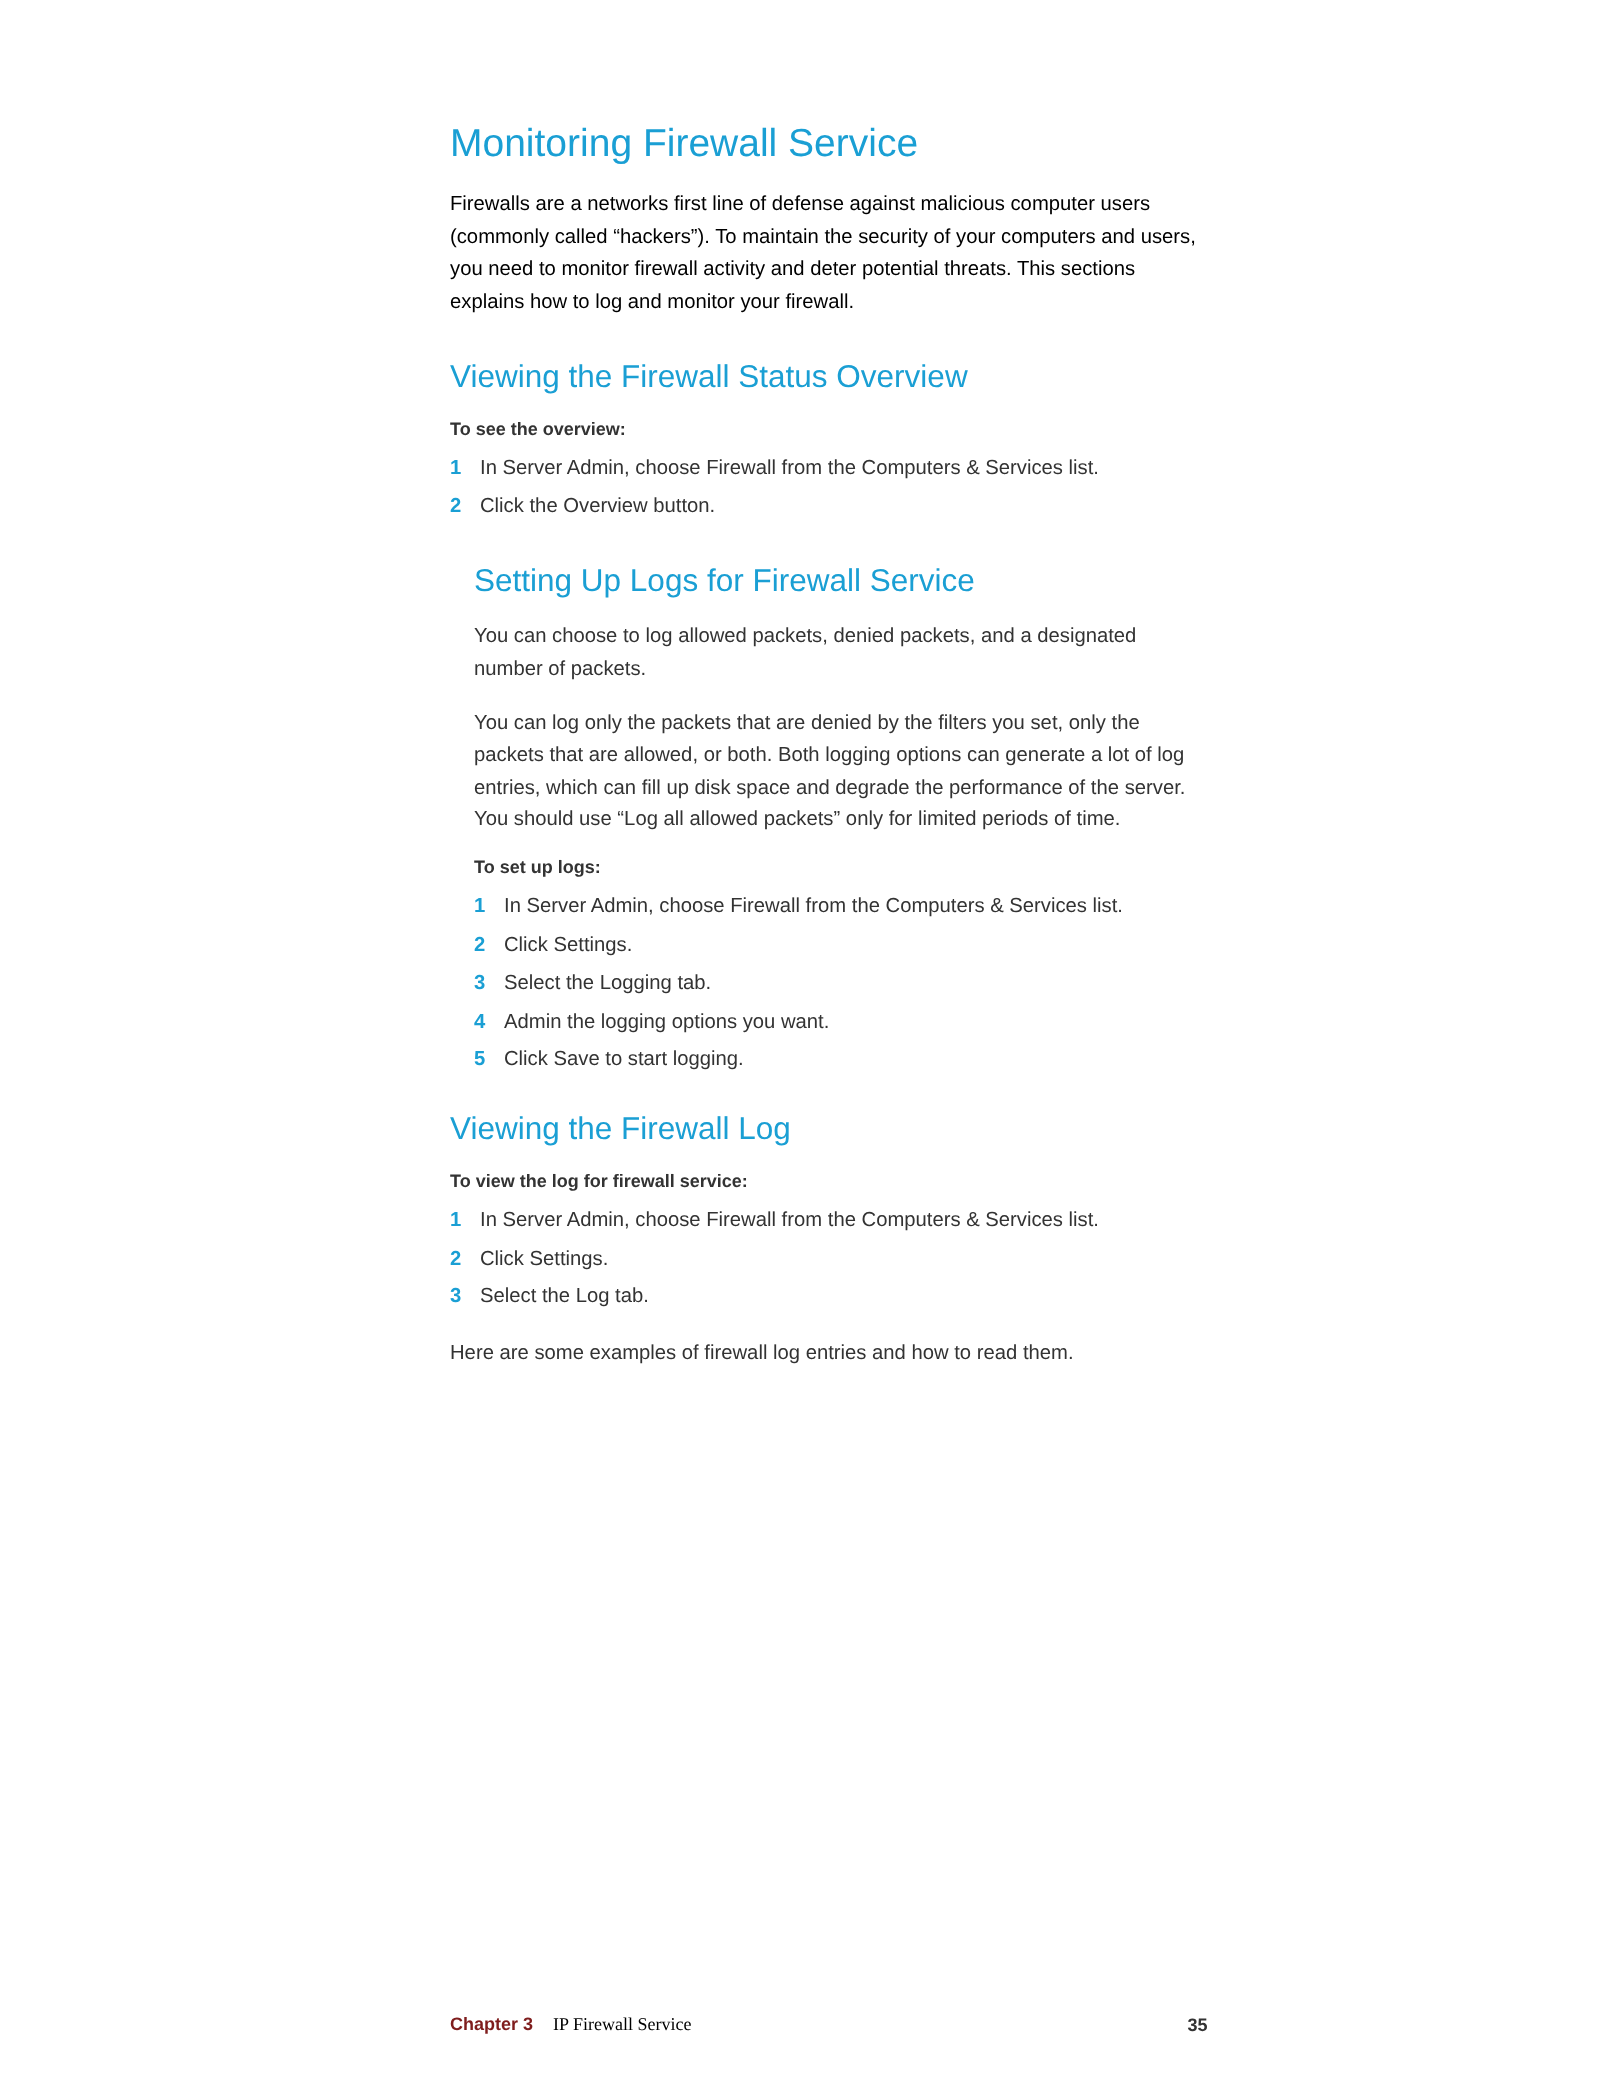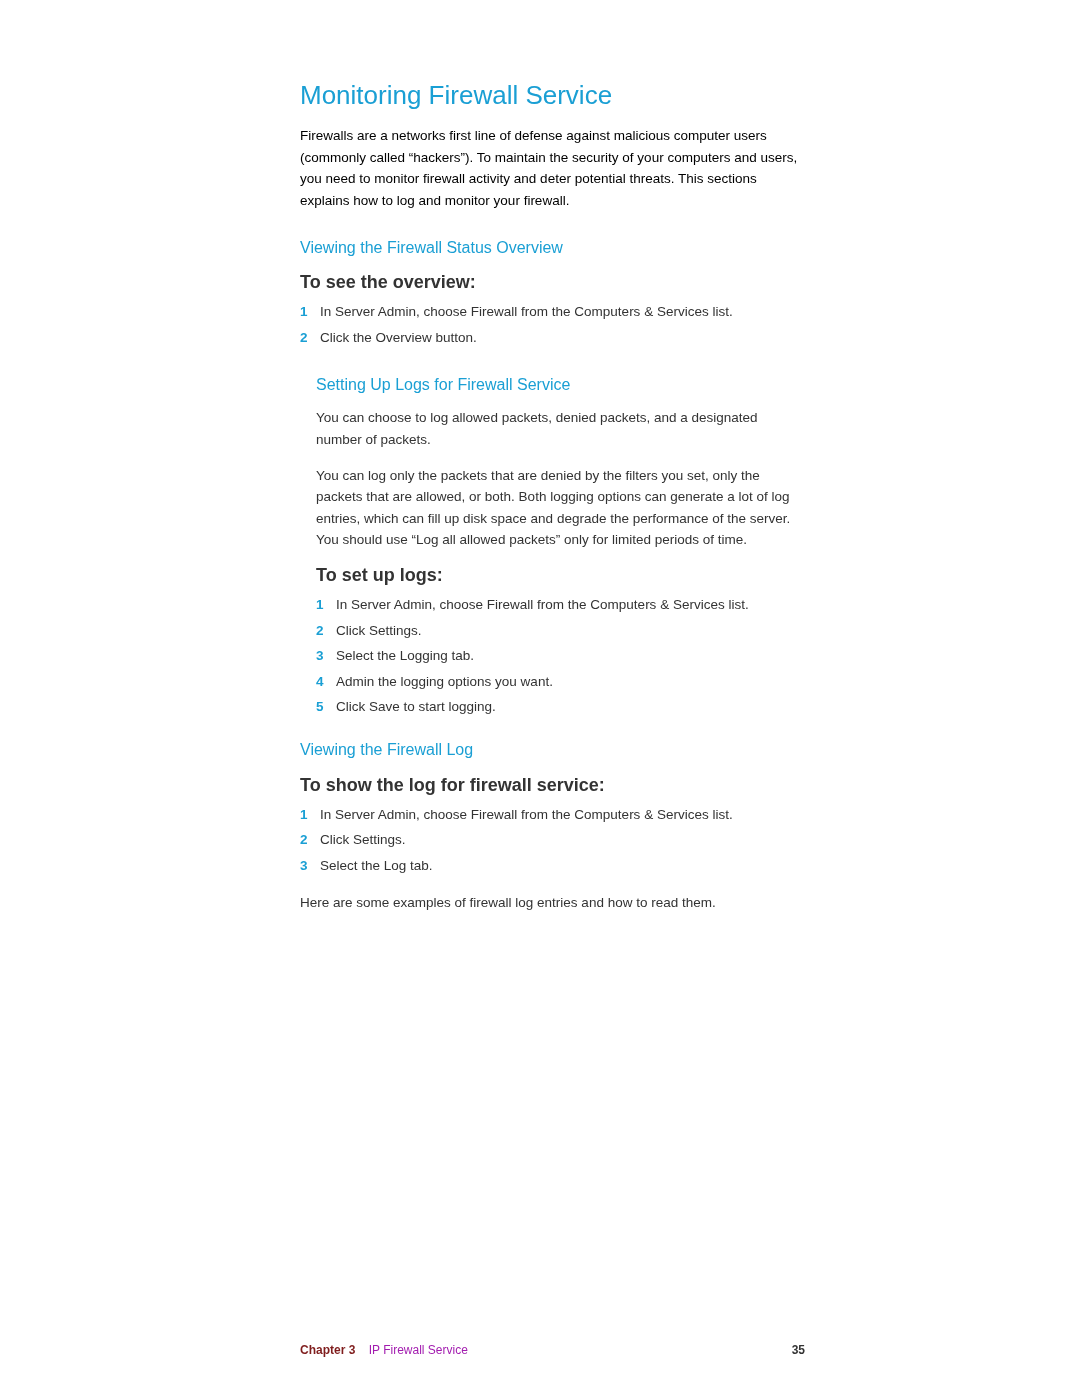--- a/index.html
+++ b/index.html
@@ -39,36 +39,36 @@
     }
 
     .intro-text {
       font-size: 13.5px;
       color: #000000;
       line-height: 1.6;
       margin-bottom: 24px;
     }
 
     .section-heading {
-      font-size: 16px;
+      font-size: 21px;
       font-weight: 400;
       color: #1a9fd4;
       margin-bottom: 12px;
       line-height: 1.3;
     }
 
     .section-text {
       font-size: 13.5px;
       color: #333333;
       line-height: 1.6;
       margin-bottom: 14px;
     }
 
     .sub-heading {
-      font-size: 18px;
+      font-size: 12px;
       font-weight: bold;
       color: #333333;
       margin-bottom: 8px;
       margin-top: 14px;
     }
 
     .numbered-list {
       list-style: none;
       margin-bottom: 16px;
       padding-left: 0;
@@ -117,21 +117,22 @@
       color: #555555;
     }
 
     .footer-chapter span.chapter-label {
       font-weight: bold;
       color: #7f1d1d;
       text-align: right;
     }
 
     .footer-chapter span.chapter-link {
-      color: #a21caf;
+      color: #000000;
+      font-family: Liberation Serif, serif;
     }
 
     .footer-page {
       font-size: 12px;
       color: #333333;
       font-weight: bold;
     }
   </style>
 </head>
 <body>
@@ -183,21 +184,21 @@
         </li>
         <li>
           <span class="num">5</span>
           <span>Click Save to start logging.</span>
         </li>
       </ol>
     </div>
 
     <div class="section-block">
       <h2 class="section-heading">Viewing the Firewall Log</h2>
-      <p class="sub-heading">To show the log for firewall service:</p>
+      <p class="sub-heading">To view the log for firewall service:</p>
       <ol class="numbered-list">
         <li>
           <span class="num">1</span>
           <span>In Server Admin, choose Firewall from the Computers &amp; Services list.</span>
         </li>
         <li>
           <span class="num">2</span>
           <span>Click Settings.</span>
         </li>
         <li>

